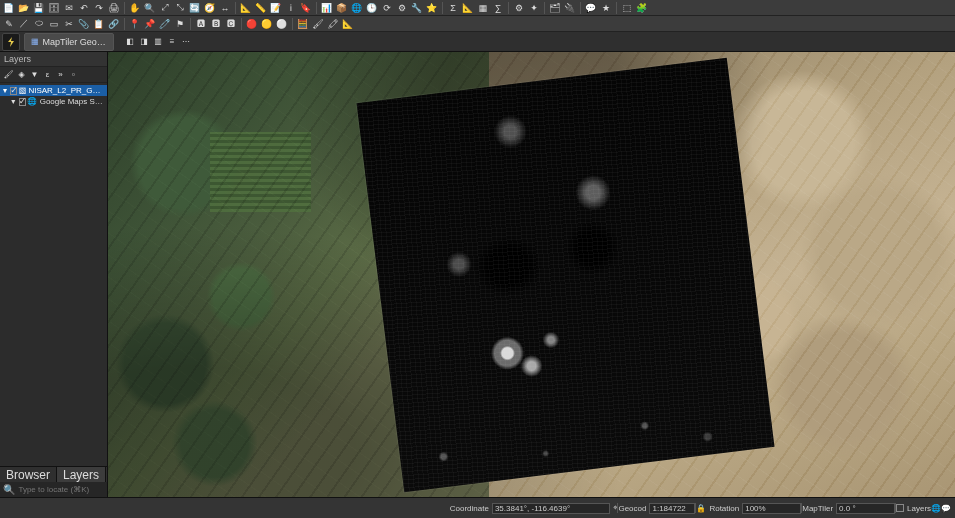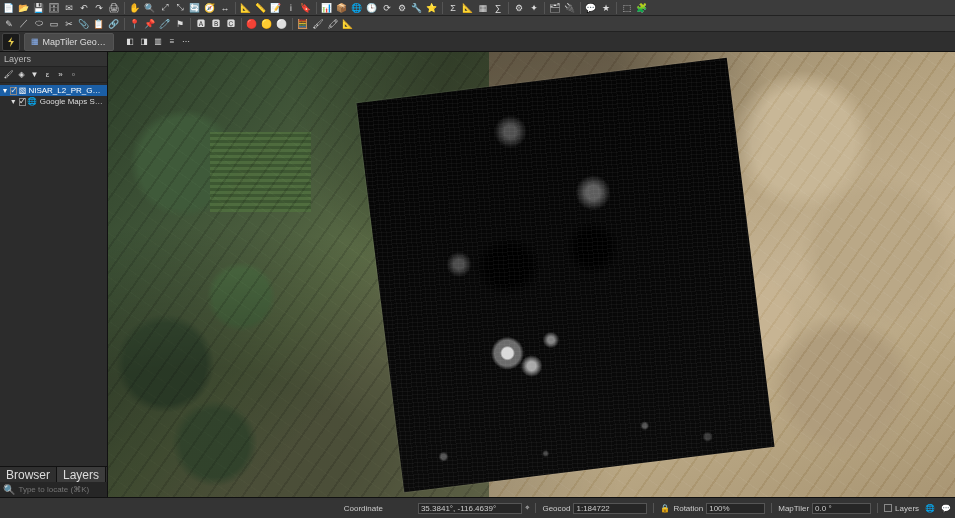--- a/index.html
+++ b/index.html
@@ -102,24 +102,24 @@
 .sar-bottom-scatter { position: absolute; left: 30%; top: 82%; width: 48%; height: 14%;
   transform: rotate(-7deg);
   background:
     radial-gradient(circle at 20% 40%, rgba(255,255,255,.3) 0 .8%, transparent 1.5%),
     radial-gradient(circle at 45% 55%, rgba(255,255,255,.25) 0 .8%, transparent 1.5%),
     radial-gradient(circle at 70% 30%, rgba(255,255,255,.3) 0 .8%, transparent 1.5%),
     radial-gradient(circle at 85% 60%, rgba(255,255,255,.2) 0 .8%, transparent 1.5%);
 }
 
 
-.statusbar { display: flex; align-items: center; height: 14px; background: #343434; border-top: 1px solid #111; font-size: 8px; color: #ccc; padding: 10px 4px; gap: 6px; justify-content: flex-end; }
+.statusbar { display: flex; align-items: center; height: 14px; background: #343434; border-top: 1px solid #111; font-size: 8px; color: #ccc; padding: 10px 4px; justify-content: flex-end; }
 .statusbar .sb-item { display: flex; align-items: center; gap: 3px; white-space: nowrap; }
 .statusbar .sb-sep { width: 1px; height: 10px; background: #555; }
-.statusbar input.sb-input { width: 74px; background: #262626; border: 1px solid #555; color: #ccc; font-size: 8px; padding: 0 2px; height: 11px; }
+.statusbar input.sb-input { width: 46px; background: #262626; border: 1px solid #555; color: #ccc; font-size: 8px; padding: 0 2px; height: 11px; }
 .statusbar input.sb-input.sm { width: 59px; }
 .statusbar .lock { font-size: 8px; }
 .statusbar .sb-spacer { flex: 1; }
 </style>
 </head>
 <body>
 
 <div class="app">
 
   <div class="toolbar-row" id="tbr1">
@@ -270,21 +270,21 @@
       <div class="sar-overlay"></div>
       <div class="sar-bottom-scatter"></div>
     </div>
 
   </div>
 
   <div class="statusbar">
     <div class="sb-spacer"></div>
     <div class="sb-item">
       <span>Coordinate</span>
-      <input class="sb-input" style="width: 104px; margin-left: 32px;" value="35.3841°, -116.4639°">
+      <input class="sb-input" style="width: 118px;" value="35.3841°, -116.4639°">
       <span>⌖</span>
     </div>
     <div class="sb-sep"></div>
     <div class="sb-item">
       <span>Geocod</span>
       <input class="sb-input" value="1:184722" style="">
     </div>
     <div class="sb-sep"></div>
     <div class="sb-item">
       <span class="lock">🔒</span>

